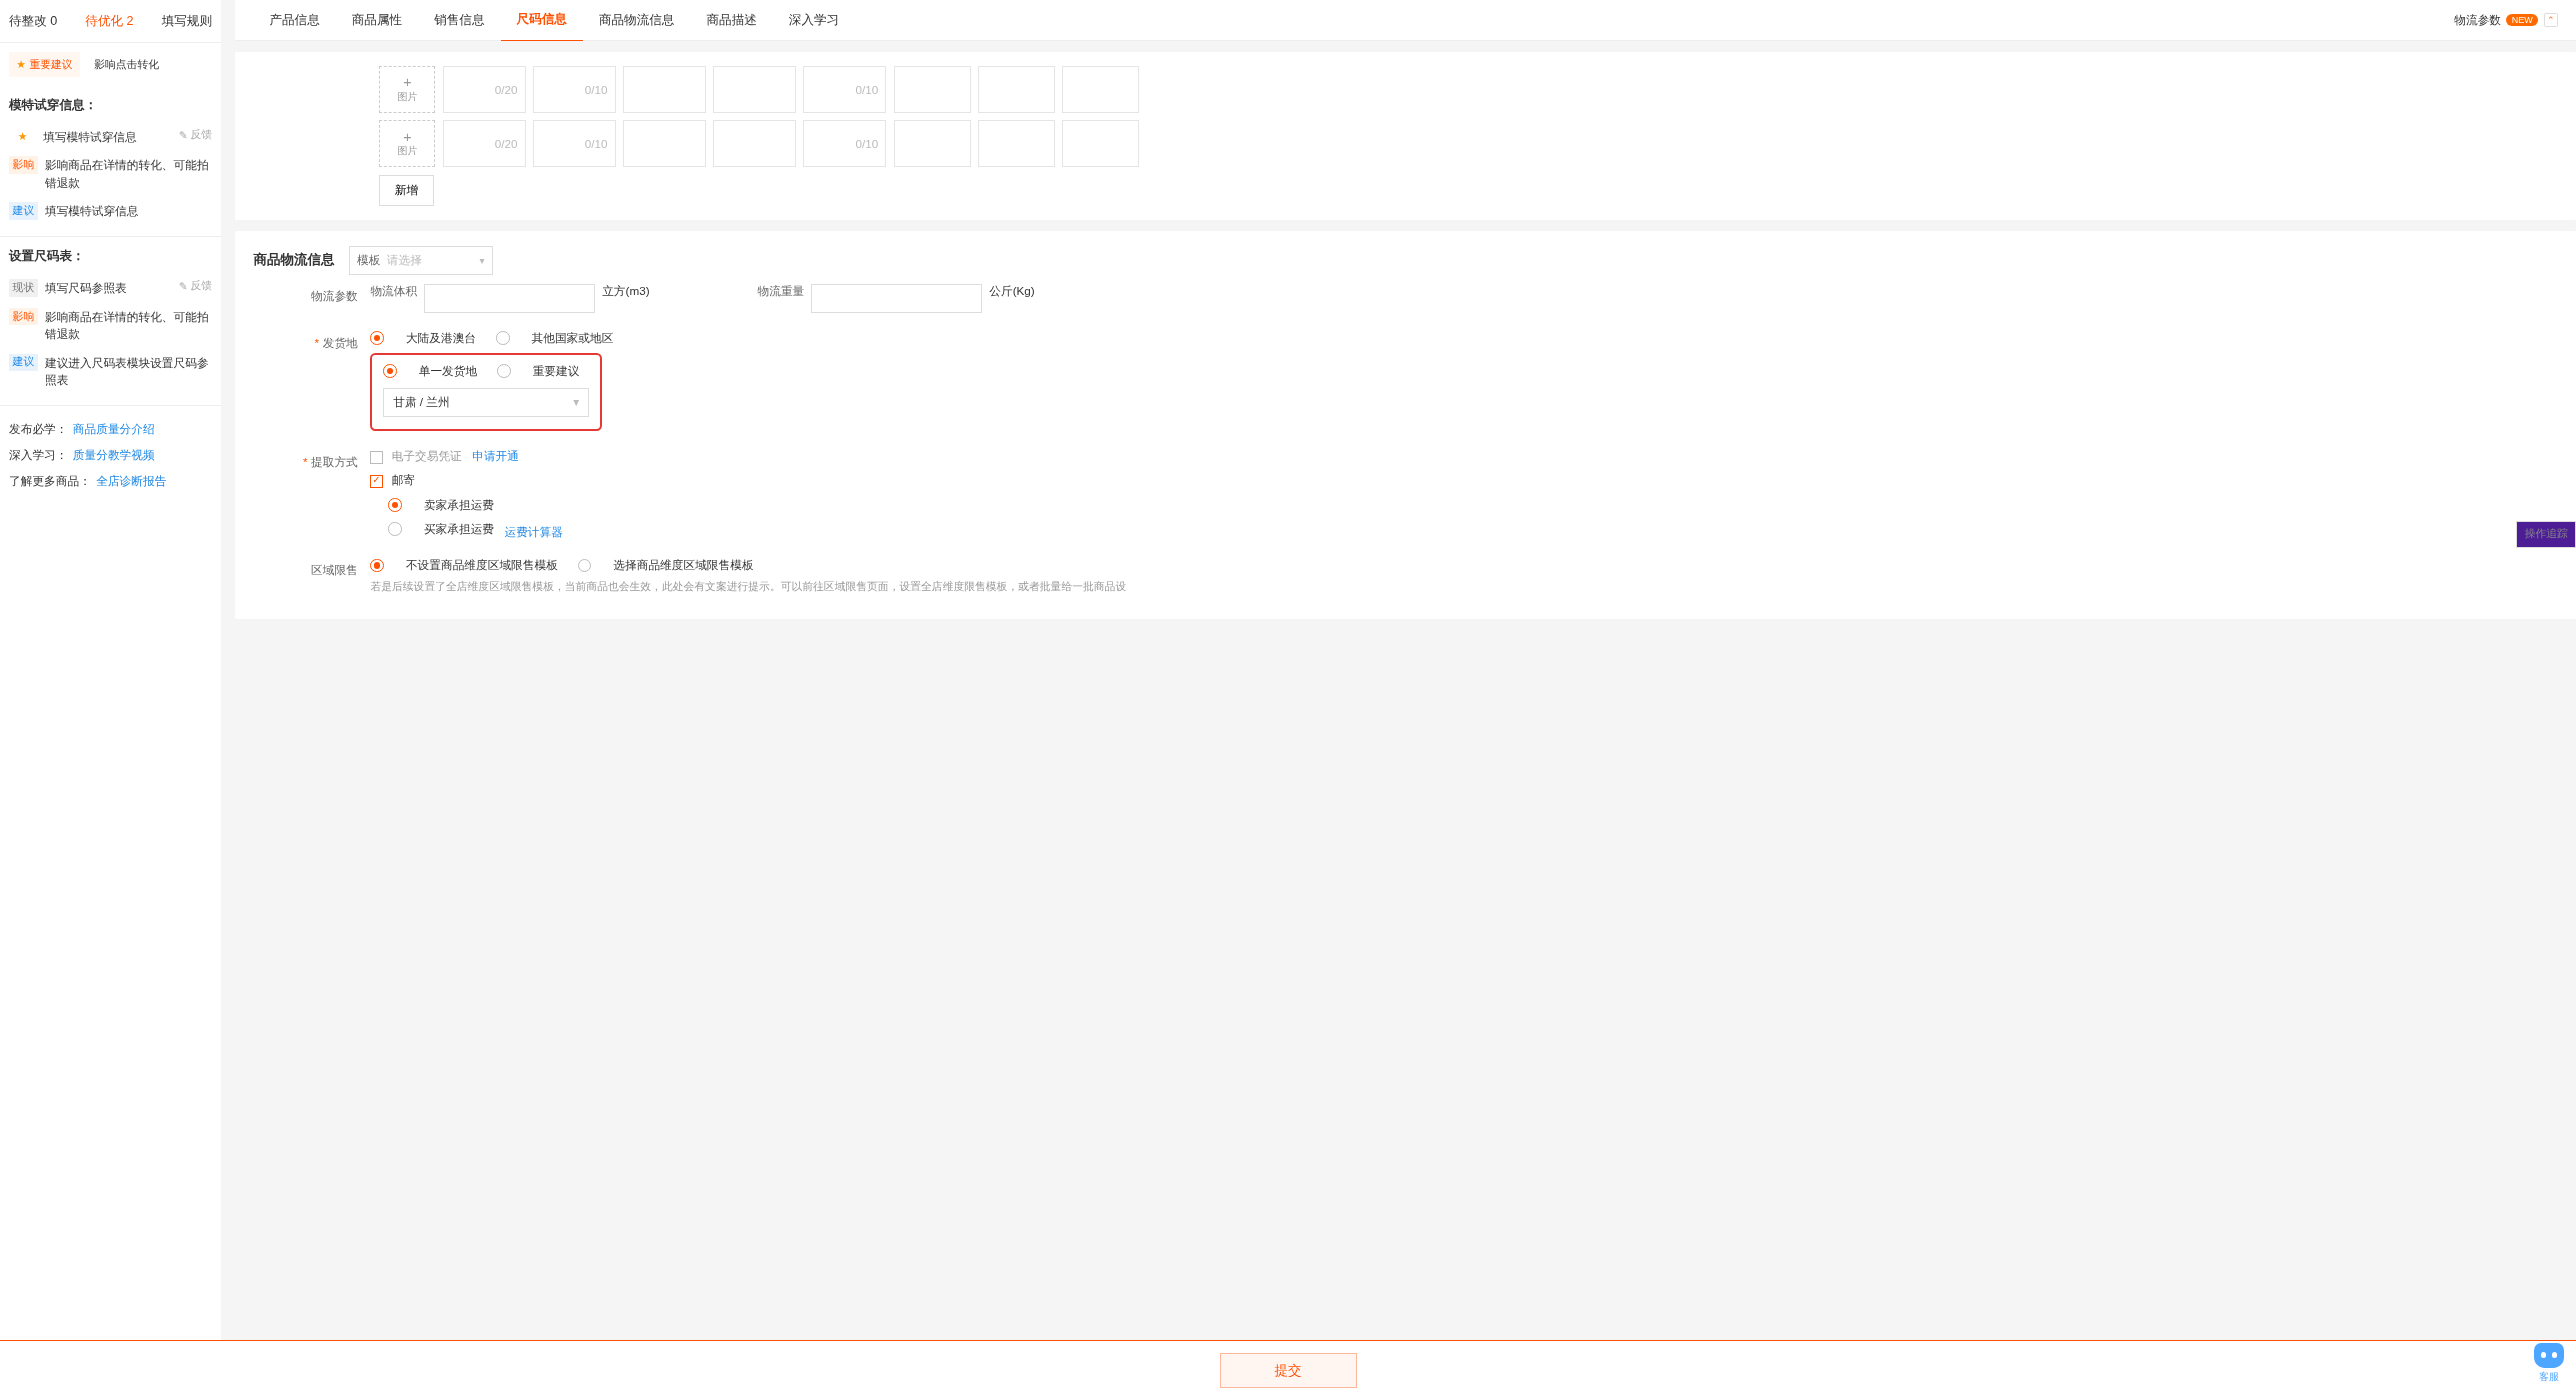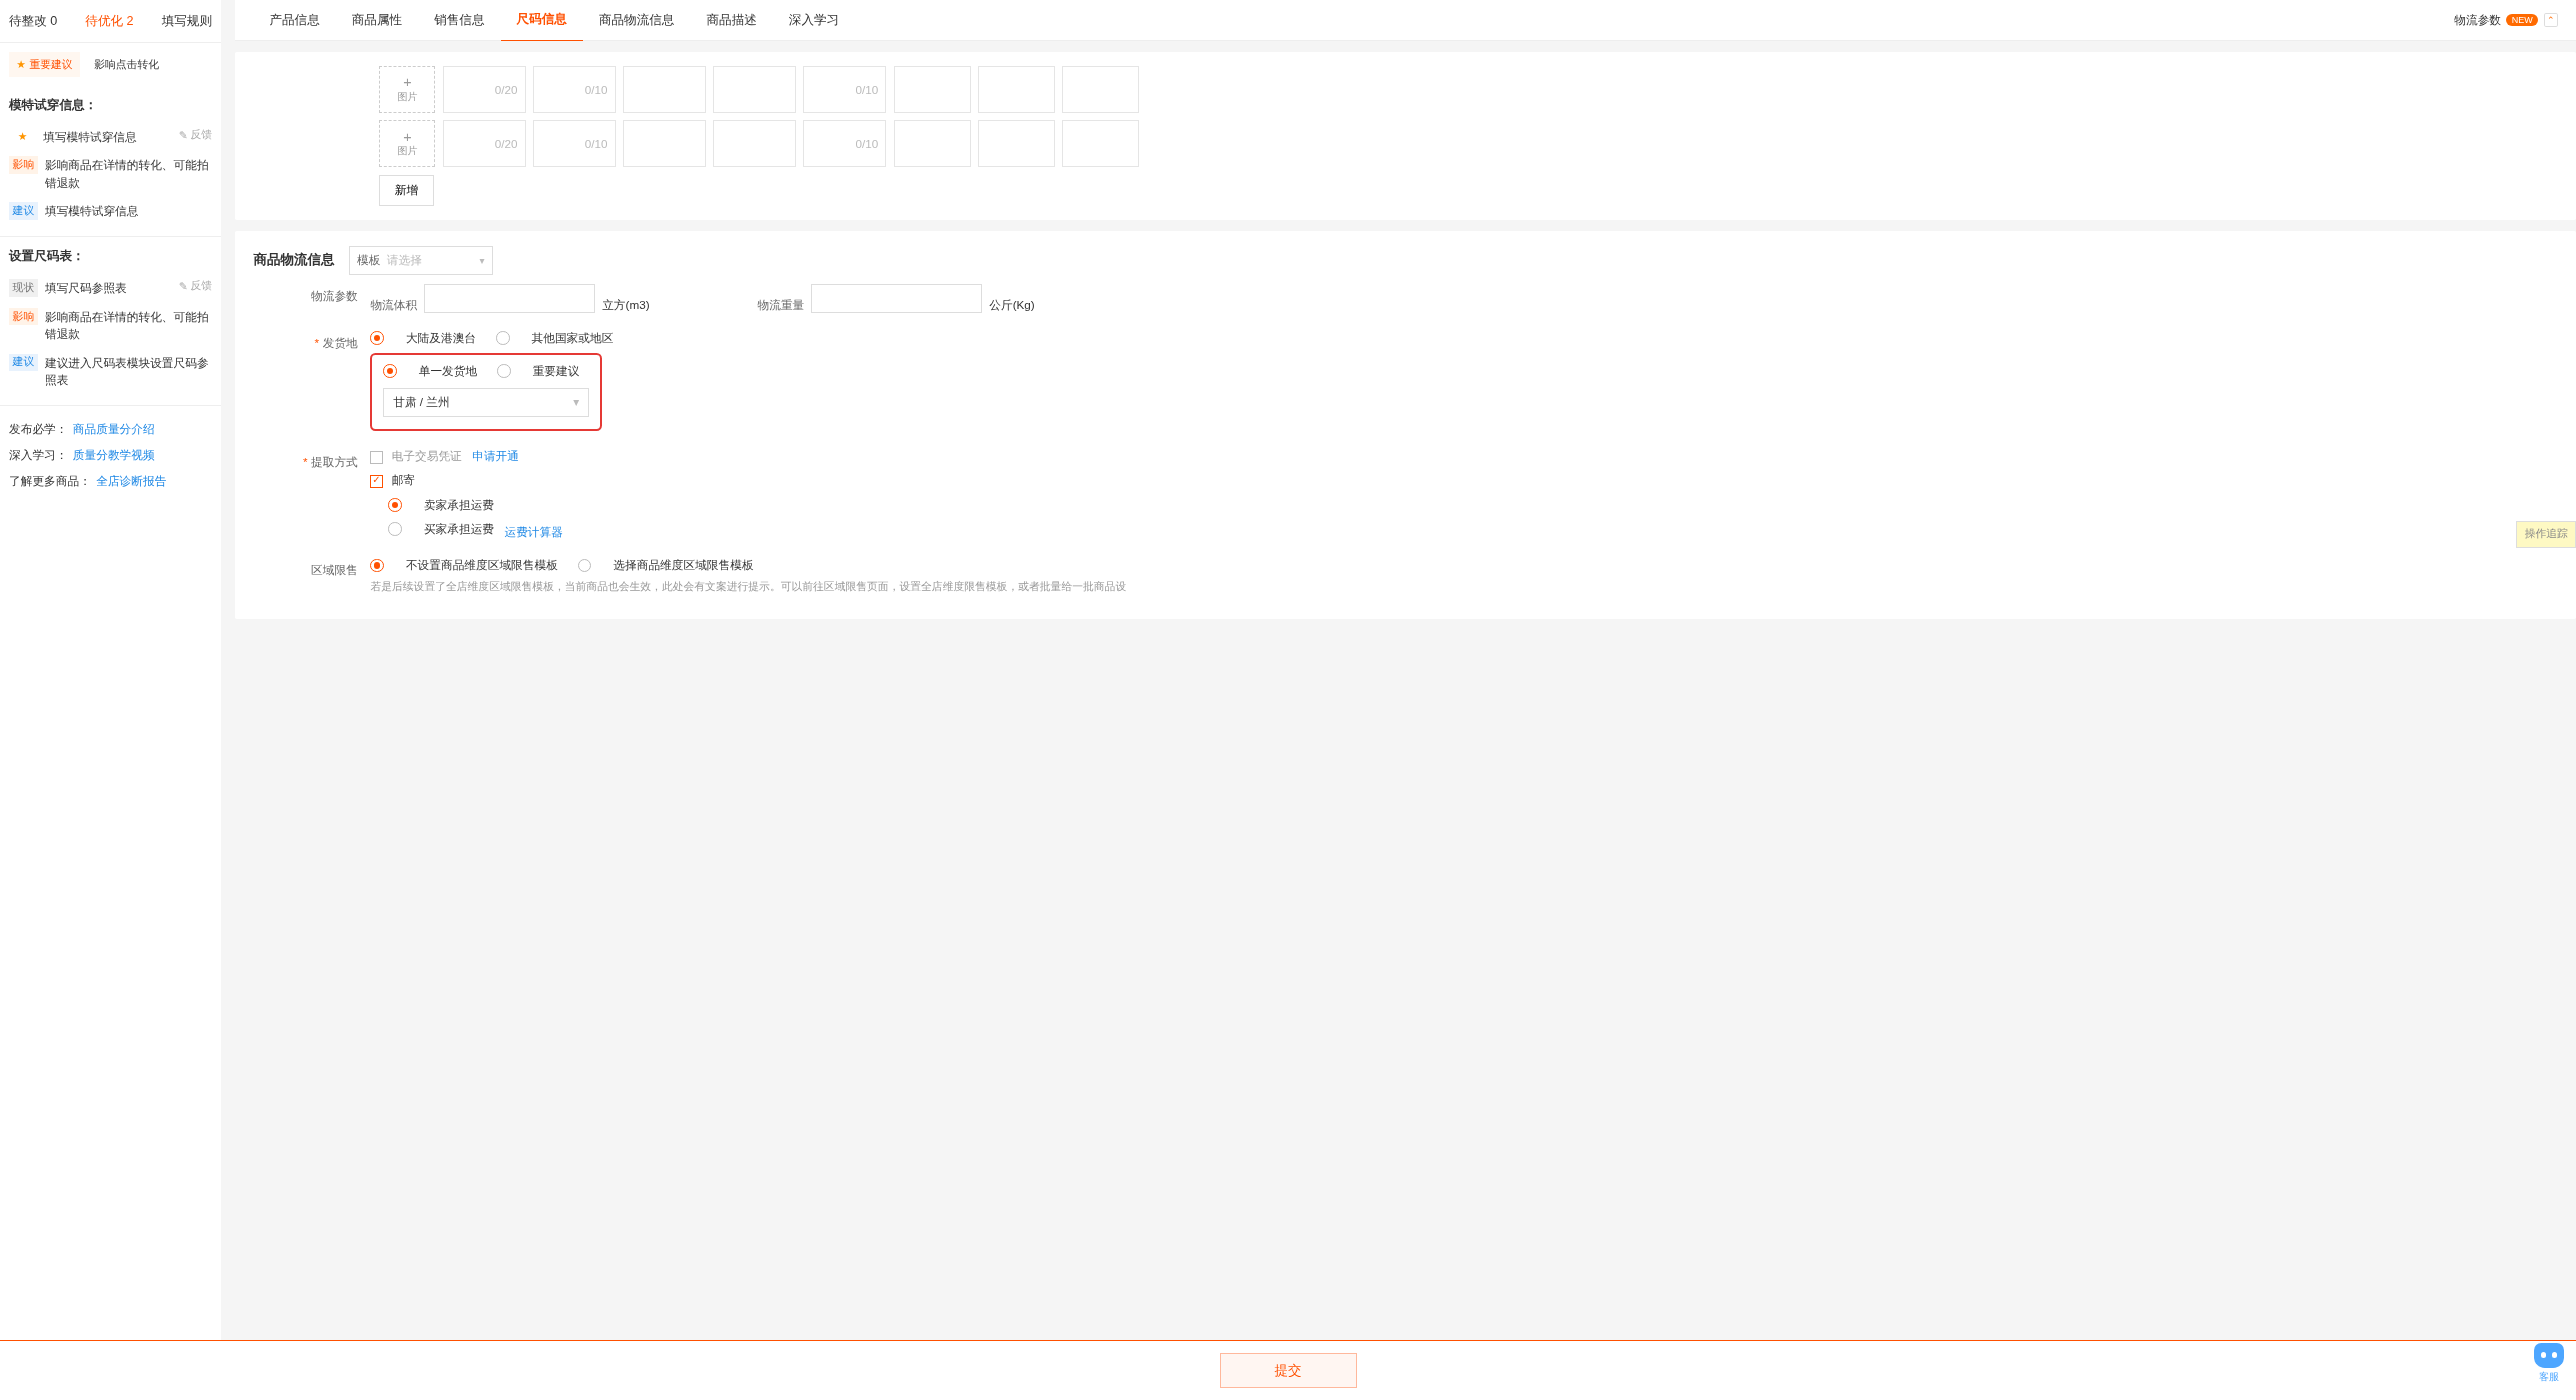--- a/index.html
+++ b/index.html
@@ -66,21 +66,21 @@
 .select { border: 0.9px solid #ddd; height: 29px; display: flex; align-items: center; padding: 0 7.2px; min-width: 144px; position: relative; }
 .select .ph { color: #666; font-size: 11.7px; }
 .select .chev { margin-left: auto; color: #bbb; font-size: 10px; }
 
 .form-row { display: flex; align-items: flex-start; padding: 9px 0; }
 .form-label { width: 117px; text-align: right; padding-right: 12.6px; font-size: 11.7px; color: #666; padding-top: 5.4px; }
 .form-label .req { color: #ff5000; margin-right: 3.6px; }
 .form-body { flex: 1; }
 
 .param-row { display: flex; gap: 36px; }
-.param-item { display: flex; align-items: flex-end; gap: 7px; }
+.param-item { display: flex; align-items: flex-start; gap: 7px; }
 .param-item label { color: #666; font-size: 11.7px; }
 .param-item input { height: 29px; border: 0.9px solid #ddd; width: 171px; padding: 0 5.4px; }
 .unit { font-size: 11.7px; color: #333; }
 
 .radio-row { display: flex; gap: 20px; align-items: center; font-size: 11.7px; }
 .radio { display: inline-flex; align-items: center; gap: 22px; cursor: pointer; }
 .rdot { width: 13.5px; height: 13.5px; border: 0.9px solid #ff5000; border-radius: 50%; display: inline-flex; align-items: center; justify-content: center; }
 .rdot.on::after { content: ""; width: 6.3px; height: 6.3px; border-radius: 50%; background: #ff5000; }
 .rdot.off { border-color: #bbb; }
 
@@ -94,21 +94,21 @@
 .link { color: #1e88e5; text-decoration: none; margin-left: 7.2px; }
 .disabled-text { color: #999; }
 
 .indent { margin-left: 18px; }
 .help-text { color: #999; font-size: 10.8px; line-height: 1.6; margin-top: 5.4px; max-width: 790px; }
 
 
 .submit-bar { position: fixed; left: 0; right: 0; bottom: 0; background: #fff; border-top: 0.9px solid #ff5000; height: 60px; display: flex; align-items: center; justify-content: center; }
 .submit-btn { border: 0.9px solid #ffb89c; background: #fff6f2; color: #ff5000; padding: 7.2px 54px; font-size: 13.5px; cursor: pointer; }
 
-.track-btn { position: fixed; right: 0; top: 521px; background: #fef9c3; border: 0.9px solid #ddd; padding: 5.4px 7.2px; font-size: 10.8px; color: #888; writing-mode: horizontal-tb; }
+.track-btn { position: fixed; right: 0; top: 521px; background: #4c1d95; border: 0.9px solid #ddd; padding: 5.4px 7.2px; font-size: 10.8px; color: #888; writing-mode: horizontal-tb; }
 .kf { position: fixed; right: 9px; bottom: 16px; width: 36px; text-align: center; }
 .kf-icon { width: 30.5px; height: 25px; background: #4da6ff; border-radius: 7.2px 7.2px 10.8px 10.8px; margin: 0 auto; position: relative; }
 .kf-icon::before, .kf-icon::after { content: ""; position: absolute; width: 5.4px; height: 5.4px; background: #fff; border-radius: 50%; top: 9px; }
 .kf-icon::before { left: 7.2px; }
 .kf-icon::after { right: 7.2px; }
 .kf-text { font-size: 10px; color: #4da6ff; margin-top: 1.8px; }
 </style>
 </head>
 <body>
 

